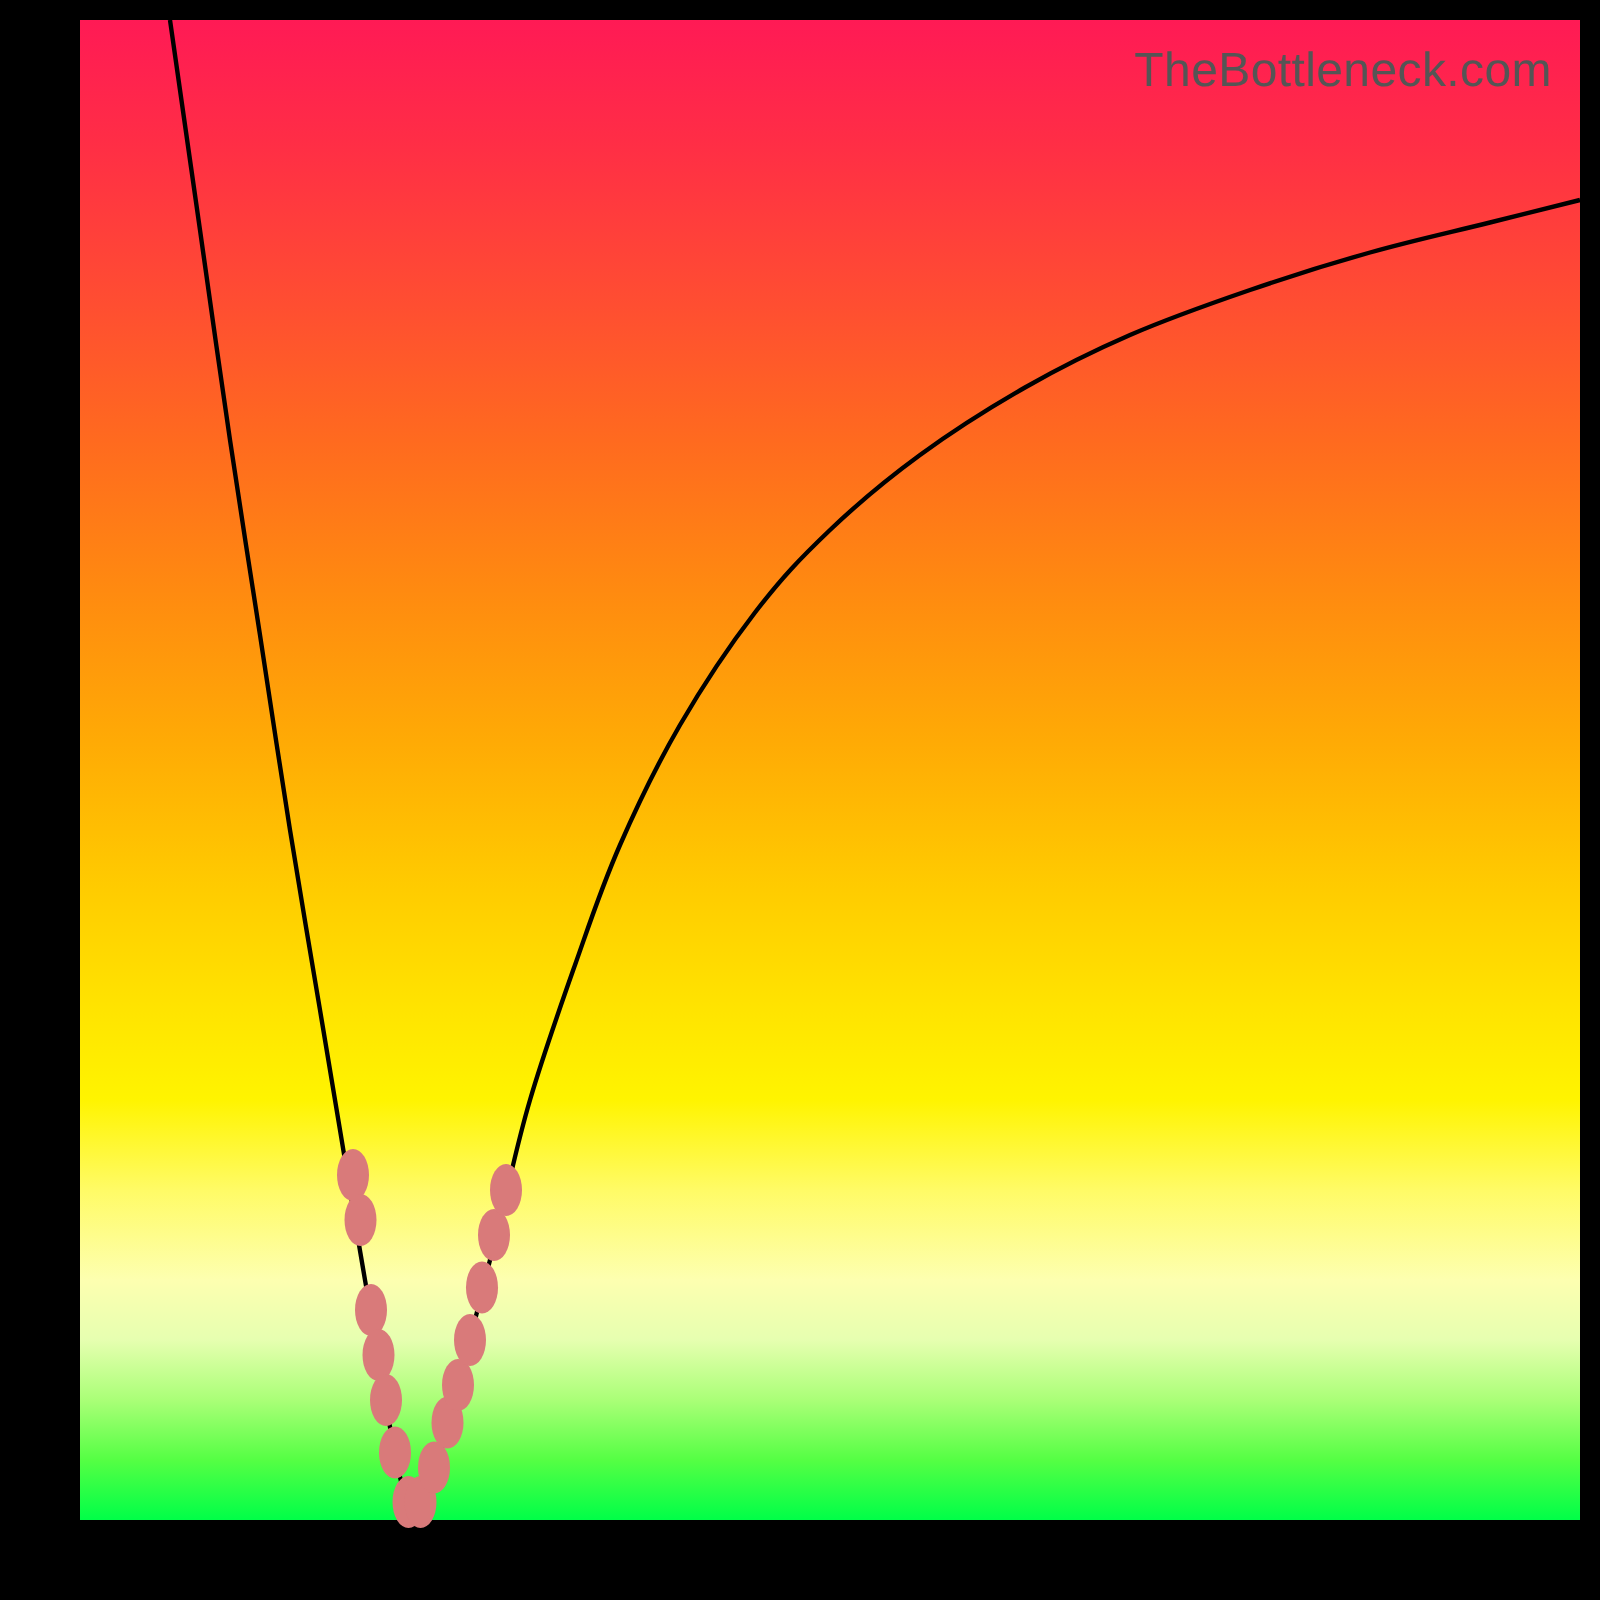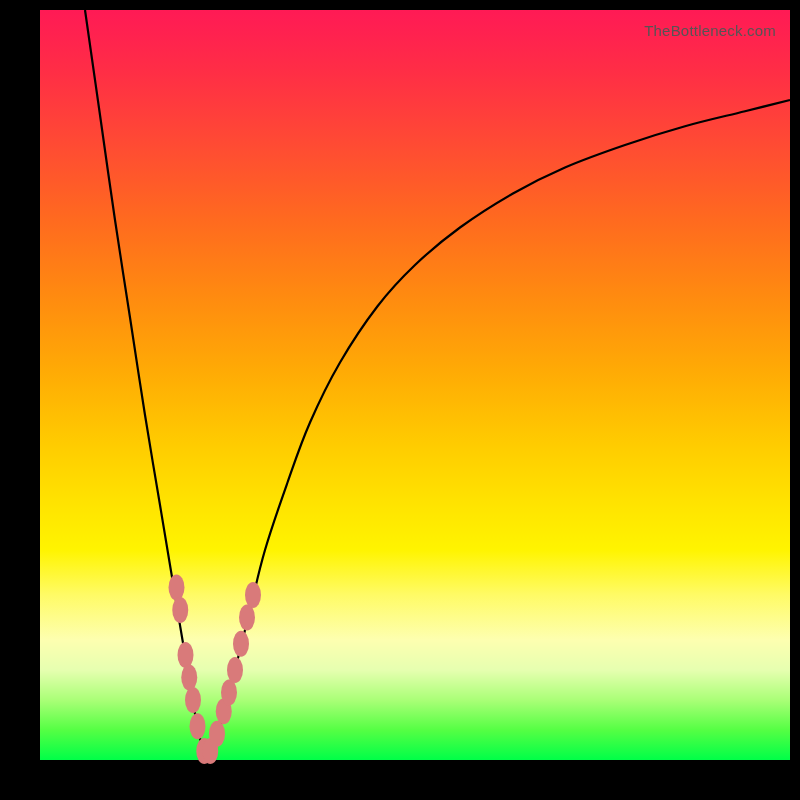--- a/index.html
+++ b/index.html
@@ -41,21 +41,21 @@
       #aaff77 92%,
       #55ff44 96%,
       #00ff48 100%
     );
   }
   .watermark {
     position: absolute;
     top: 12px;
     right: 14px;
     color: #555;
-    font-size: 15px;
+    font-size: 24px;
     font-weight: 400;
     letter-spacing: 0.2px;
     user-select: none;
   }
   svg.curve {
     position: absolute;
     left: 0;
     top: 0;
     width: 750px;
     height: 750px;

